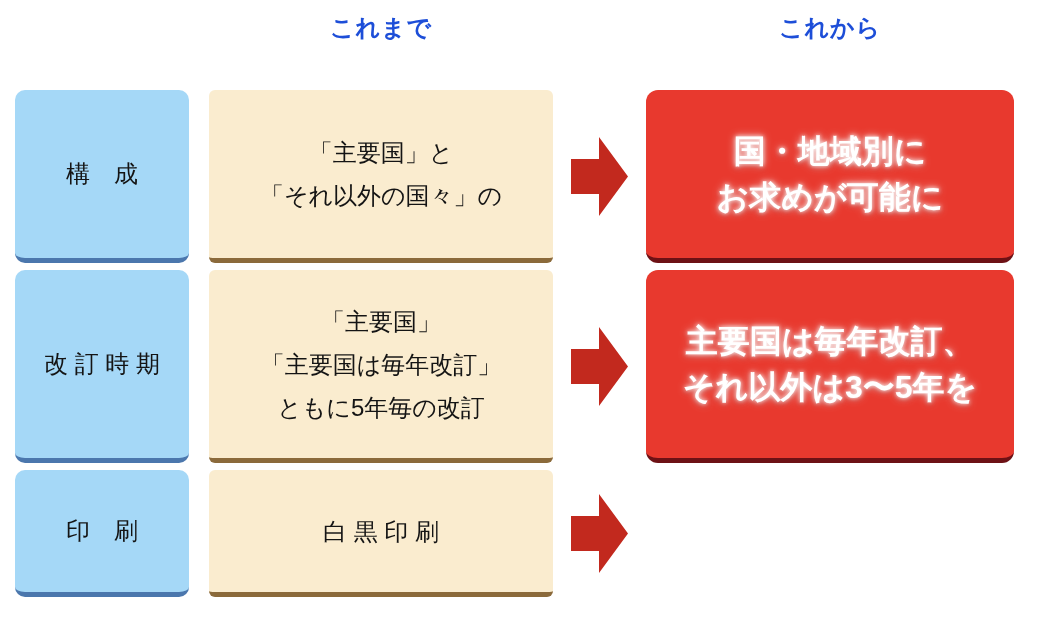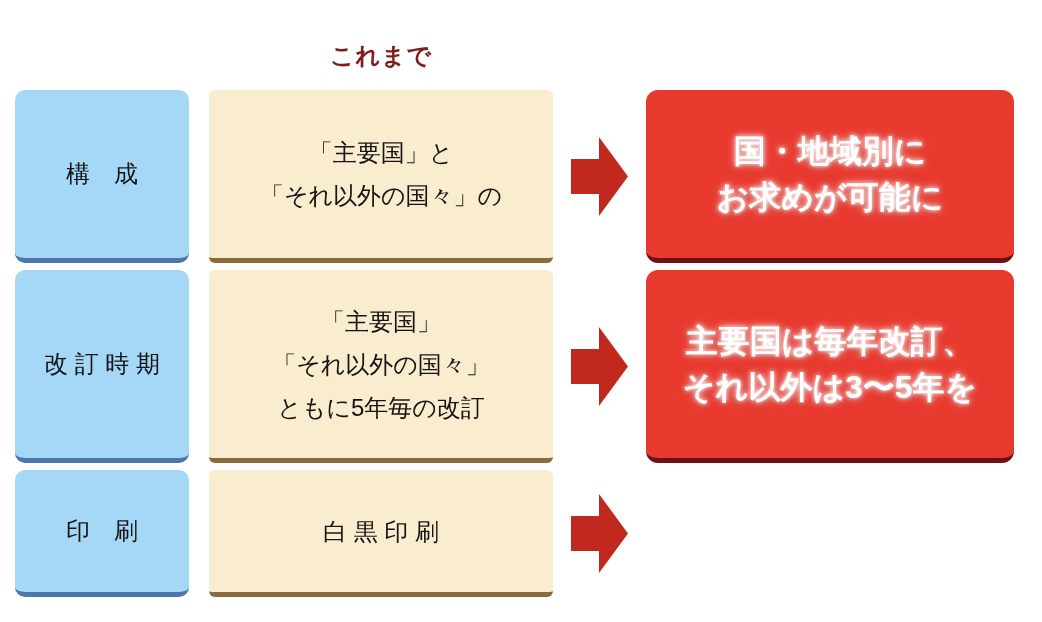--- a/index.html
+++ b/index.html
@@ -11,22 +11,22 @@
   }
   .table{
     position:absolute;left:15px;top:0;width:999px;
   }
   .hrow{
     display:grid;
     grid-template-columns:194px 344px 93px 368px;
     height:90px;align-items:start;
   }
   .htxt{
-    padding-top:40px;text-align:center;
-    font-size:24px;font-weight:600;letter-spacing:1px;color:#7f1d1d;
+    padding-top:12px;text-align:center;
+    font-size:24px;font-weight:600;letter-spacing:1px;color:#1d4ed8;
   }
   .trow{
     display:grid;
     grid-template-columns:194px 344px 93px 368px;
     margin-bottom:7px;
   }
   .r1 .cell{height:173px;}
   .r2 .cell{height:193px;}
   .r3 .cell{height:127px;}
   .cell{
@@ -62,20 +62,21 @@
 </style>
 </head>
 <body>
 
 <div class="table">
 
   <div class="hrow">
     <div></div>
     <div class="htxt">これまで</div>
     <div></div>
+    <div class="htxt">これから</div>
   </div>
 
   <div class="trow r1">
     <div class="cell label-box">構　成</div>
     <div class="cell old-box">
       <div class="lines">
         <div>「主要国」と</div>
         <div>「それ以外の国々」の</div>
       </div>
     </div>
@@ -90,21 +91,21 @@
         <div>お求めが可能に</div>
       </div>
     </div>
   </div>
 
   <div class="trow r2">
     <div class="cell label-box">改 訂 時 期</div>
     <div class="cell old-box">
       <div class="lines">
         <div>「主要国」</div>
-        <div>「それ以外の国々」</div>
+        <div>「主要国は毎年改訂」</div>
         <div>ともに5年毎の改訂</div>
       </div>
     </div>
     <div class="cell arrow-cell">
       <svg class="arrow-svg" width="57" height="79" viewBox="0 0 57 79">
         <polygon points="0,22 28,22 28,0 57,39.5 28,79 28,57 0,57" fill="#c2291e"></polygon>
       </svg>
     </div>
     <div class="cell new-box">
       <div class="lines">

